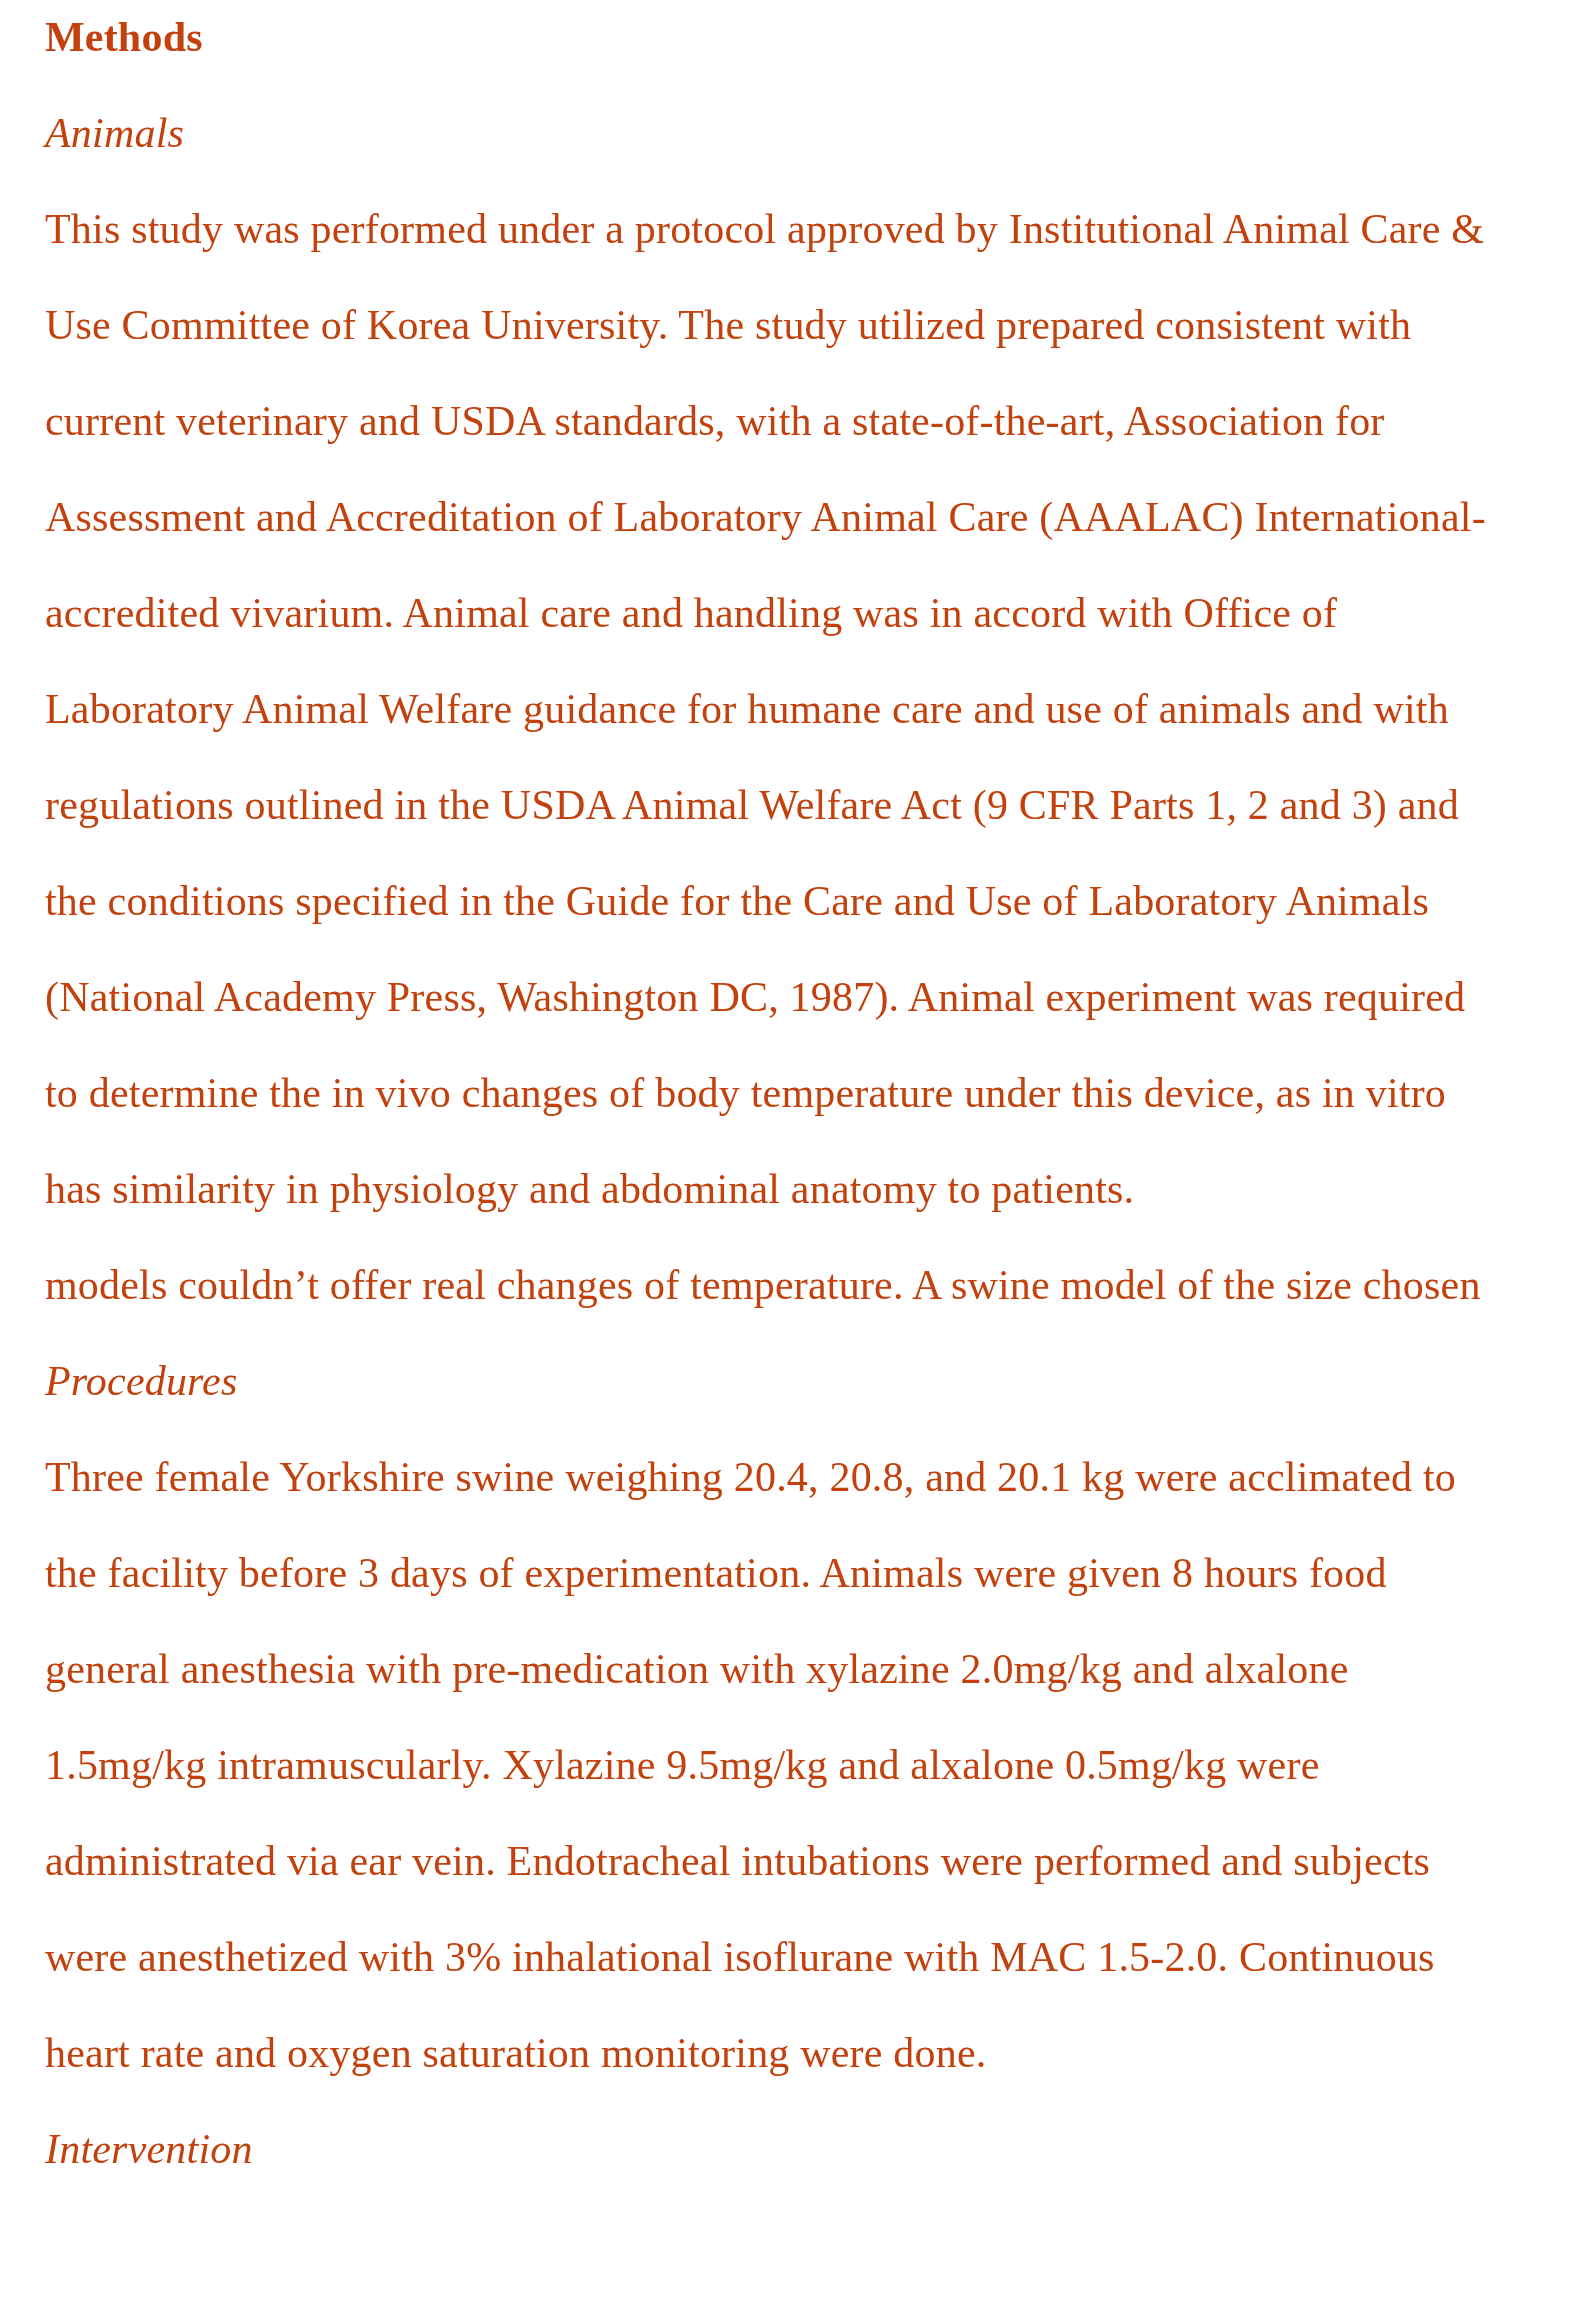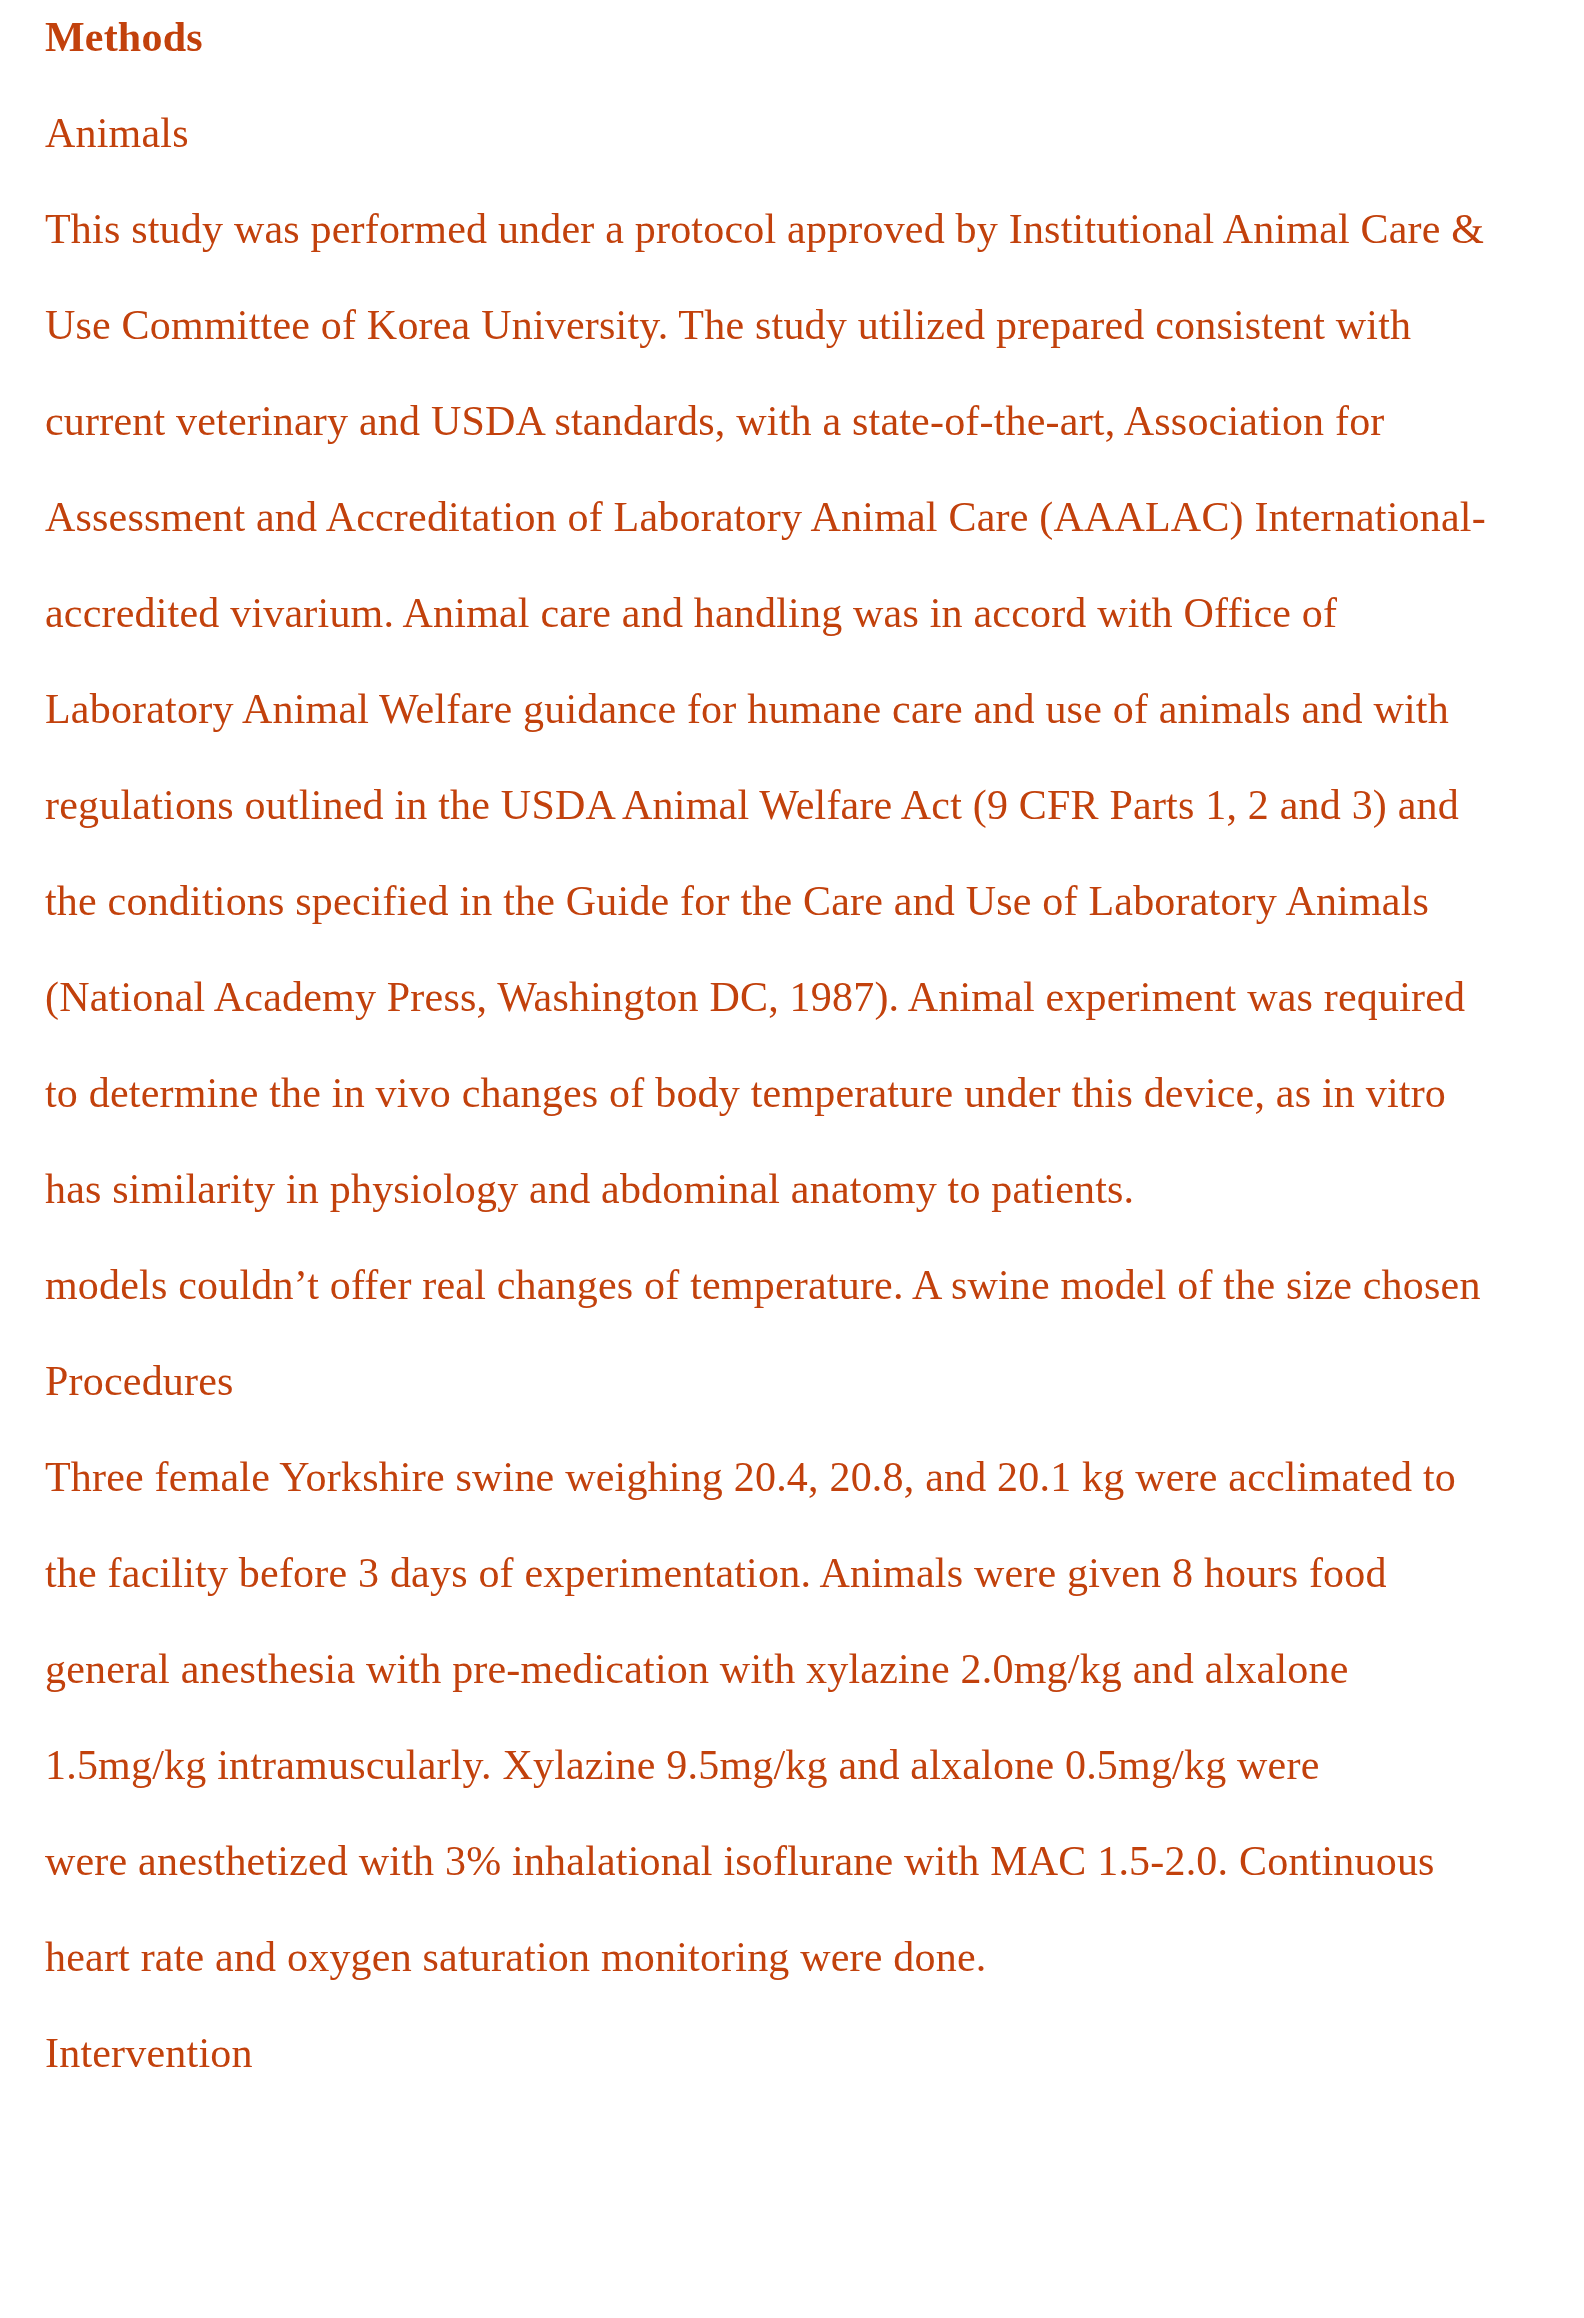--- a/index.html
+++ b/index.html
@@ -23,21 +23,21 @@
     right: 0;
   }
   .line {
     height: 96px;
     line-height: 96px;
     font-size: 42px;
     white-space: pre;
     letter-spacing: 0.2px;
   }
   .hb { font-weight: bold; }
-  .hi { }
+  .hi { font-style: italic; }
 </style>
 </head>
 <body>
 
 <div class="page">
   <div class="lines">
     <div class="line hb">Methods</div>
     <div class="line hi">Animals</div>
     <div class="line">This study was performed under a protocol approved by Institutional Animal Care &amp;</div>
     <div class="line">Use Committee of Korea University. The study utilized prepared consistent with</div>
@@ -49,18 +49,19 @@
     <div class="line">the conditions specified in the Guide for the Care and Use of Laboratory Animals</div>
     <div class="line">(National Academy Press, Washington DC, 1987). Animal experiment was required</div>
     <div class="line">to determine the in vivo changes of body temperature under this device, as in vitro</div>
     <div class="line">has similarity in physiology and abdominal anatomy to patients.</div>
     <div class="line">models couldn’t offer real changes of temperature. A swine model of the size chosen</div>
     <div class="line hi">Procedures</div>
     <div class="line">Three female Yorkshire swine weighing 20.4, 20.8, and 20.1 kg were acclimated to</div>
     <div class="line">the facility before 3 days of experimentation. Animals were given 8 hours food</div>
     <div class="line">general anesthesia with pre-medication with xylazine 2.0mg/kg and alxalone</div>
     <div class="line">1.5mg/kg intramuscularly. Xylazine 9.5mg/kg and alxalone 0.5mg/kg were</div>
+    <div class="line">administrated via ear vein. Endotracheal intubations were performed and subjects</div>
     <div class="line">were anesthetized with 3% inhalational isoflurane with MAC 1.5-2.0. Continuous</div>
     <div class="line">heart rate and oxygen saturation monitoring were done.</div>
     <div class="line hi">Intervention</div>
   </div>
 </div>
 
 
 </body></html>

